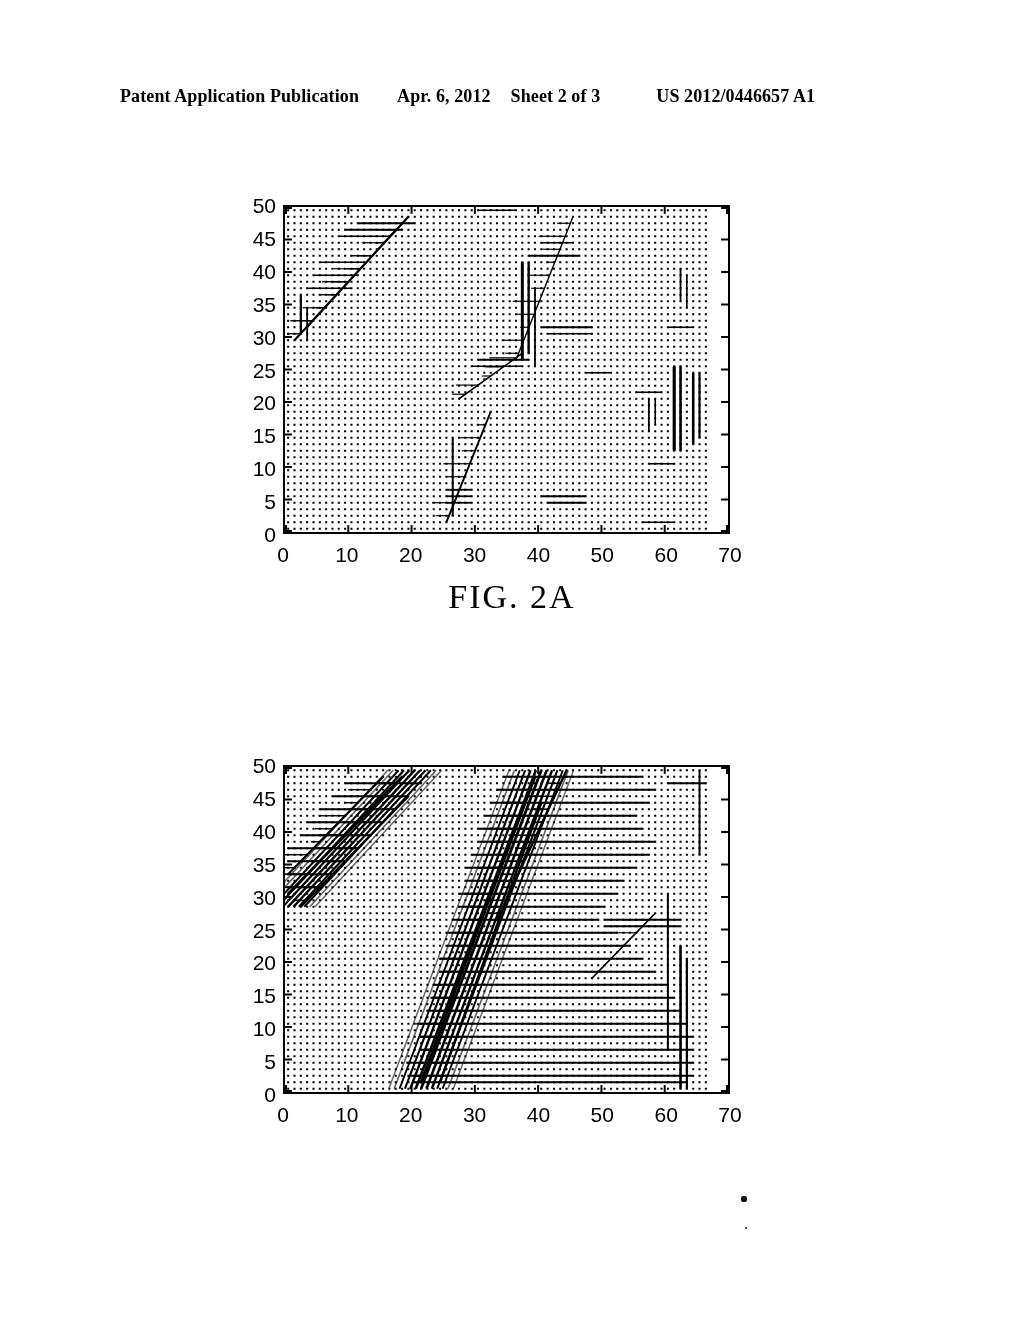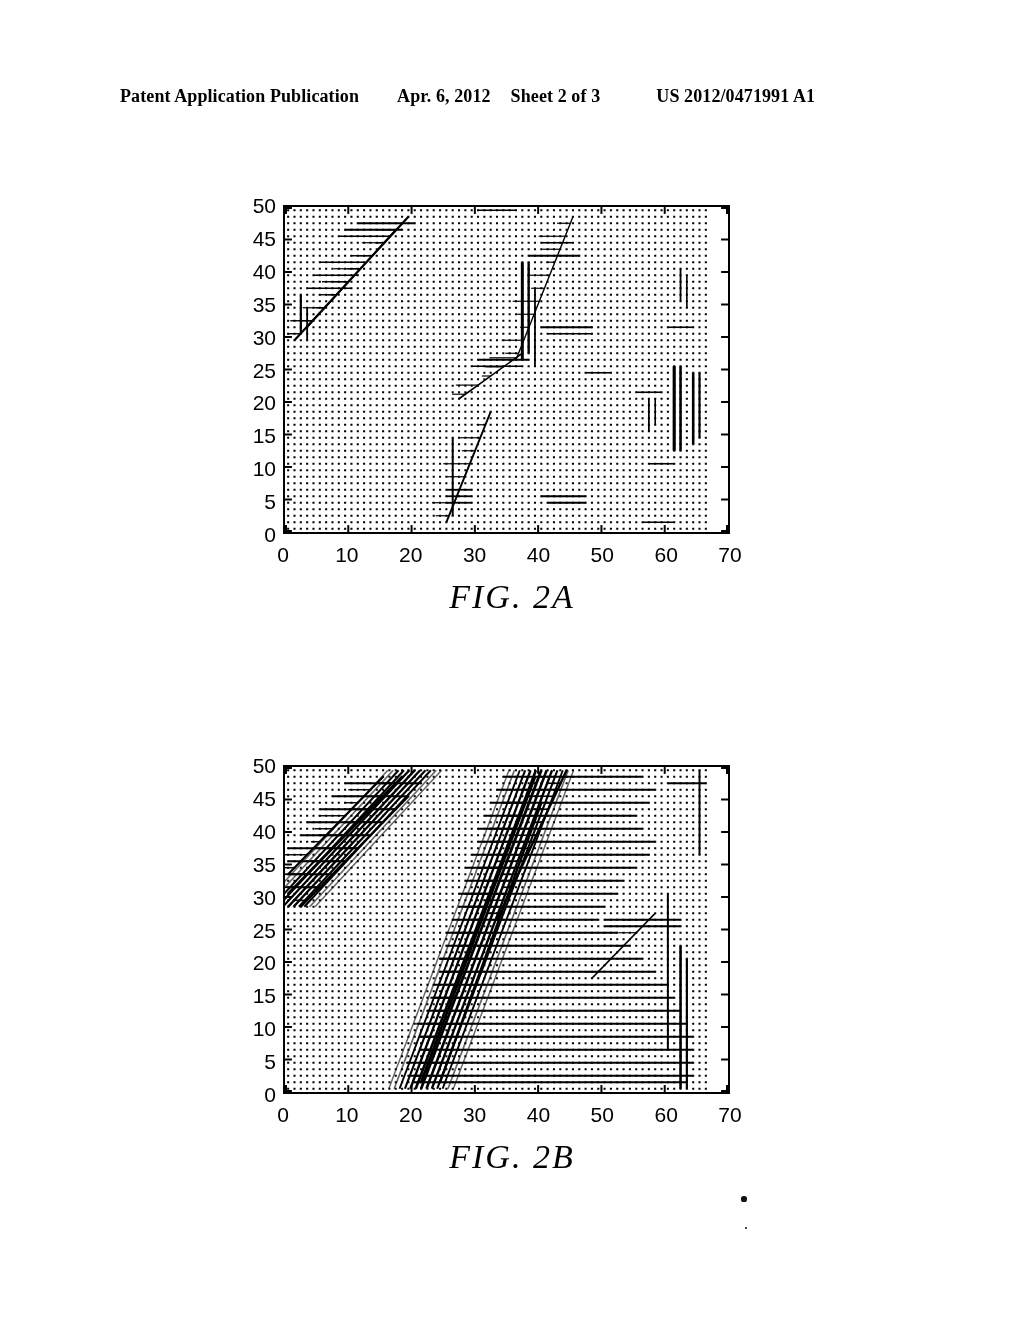--- a/index.html
+++ b/index.html
@@ -111,40 +111,39 @@
   }
 
   
   .fig-caption {
     position: absolute;
     top: 398px;
     left: 0;
     width: 1024px;
     text-align: center;
     font-family: "Liberation Serif", serif;
-    font-style: italic;
     font-size: 34px;
     letter-spacing: 2px;
   }
 
   
   .speck {
     position: absolute;
     background: #111;
     border-radius: 50%;
   }
 </style>
 </head>
 <body>
 
 <div id="page-header">
   <span class="hdr-pub">Patent Application Publication</span>
   <span class="hdr-date">Apr. 6, 2012</span>
   <span class="hdr-sheet">Sheet 2 of 3</span>
-  <span class="hdr-num">US 2012/0471991 A1</span>
+  <span class="hdr-num">US 2012/0446657 A1</span>
 </div>
 
 <div class="figure-block" id="figure-2a">
   <div class="plot-area">
     <div class="y-labels">
         <div class="ytick" style="top: 354px;">0</div>
         <div class="ytick" style="top: 321.1px;">5</div>
         <div class="ytick" style="top: 288.2px;">10</div>
         <div class="ytick" style="top: 255.3px;">15</div>
         <div class="ytick" style="top: 222.4px;">20</div>
@@ -515,20 +514,19 @@
     <div class="x-labels">
         <div class="xtick" style="left: 0px;">0</div>
         <div class="xtick" style="left: 63.8571px;">10</div>
         <div class="xtick" style="left: 127.714px;">20</div>
         <div class="xtick" style="left: 191.571px;">30</div>
         <div class="xtick" style="left: 255.429px;">40</div>
         <div class="xtick" style="left: 319.286px;">50</div>
         <div class="xtick" style="left: 383.143px;">60</div>
         <div class="xtick" style="left: 447px;">70</div>
       </div>
-    <div class="fig-caption">FIG. 2B</div>
   </div>
 </div>
 
 <div id="speck-layer">
     <div class="speck" style="left: 741.4px; top: 1196.4px; width: 5.2px; height: 5.2px;"></div>
     <div class="speck" style="left: 745px; top: 1227px; width: 2px; height: 2px;"></div>
   </div>
 
 </body></html>

